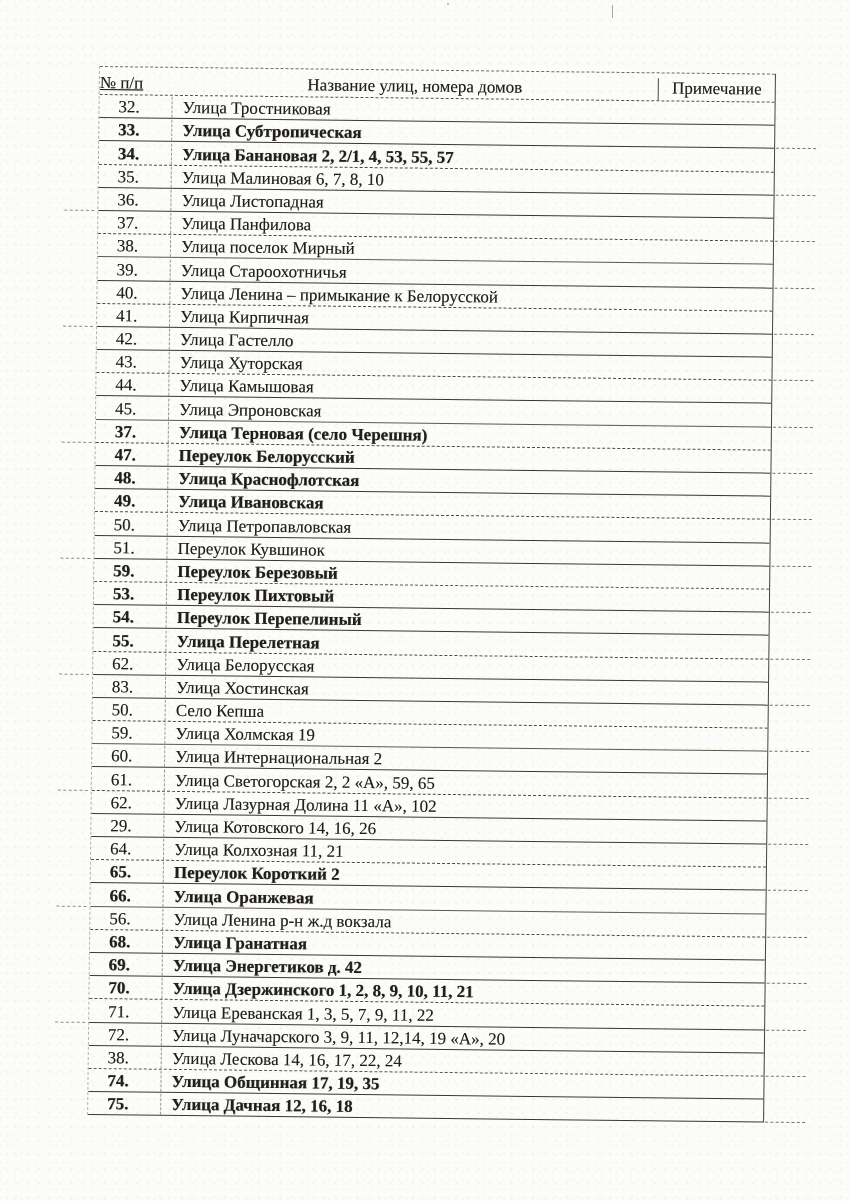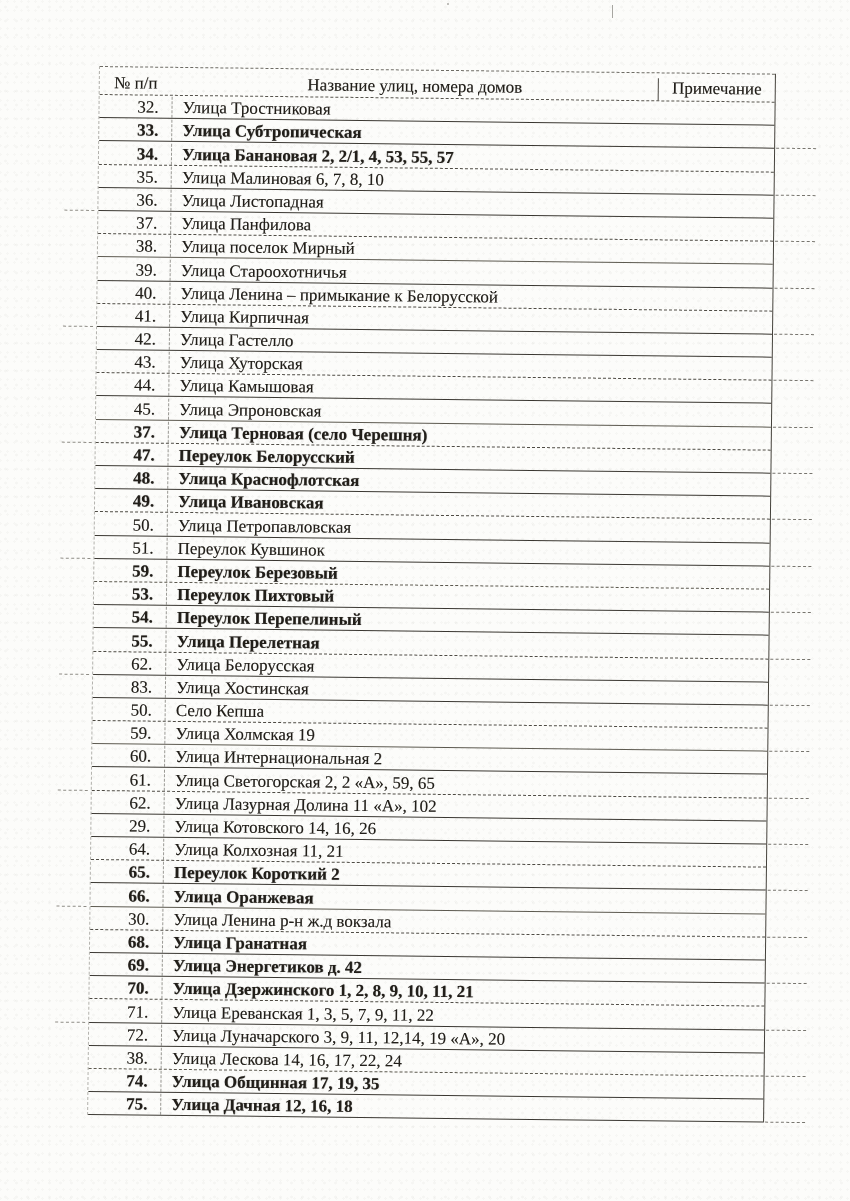--- a/index.html
+++ b/index.html
@@ -29,21 +29,21 @@
     border-right:1px solid #45423c;
     text-shadow:0.3px 0 0.55px rgba(42,40,35,0.45);
   }
   .hrow{
     display:flex;align-items:flex-end;
     height:29px;box-sizing:border-box;
     border-top:1px dashed #6d6b64;
     border-bottom:1px dashed #57544d;
     font-size:17px;
   }
-  .hcell-num{width:72px;box-sizing:border-box;text-align:center;padding-bottom:1px;}
+  .hcell-num{width:72px;box-sizing:border-box;text-align:left;padding-bottom:1px;text-decoration:underline;}
   .hcell-name{flex:1;text-align:center;padding-bottom:1px;}
   .hcell-note{width:117px;box-sizing:border-box;text-align:center;padding-bottom:2px;border-left:1px solid #4b4842;}
 
   .row{
     display:flex;align-items:flex-end;
     height:23.2px;box-sizing:border-box;
     border-bottom:1px solid #3a3731;
     font-size:17px;line-height:21px;
     position:relative;
   }
@@ -56,21 +56,21 @@
     content:"";position:absolute;right:-42px;bottom:-1px;width:40px;
     border-top:1px dashed #57544c;opacity:.8;
   }
   .row:nth-child(5n)::before{
     content:"";position:absolute;left:-34px;bottom:-1px;width:30px;
     border-top:1px dashed #6a675f;opacity:.75;
   }
 
   .c-num{
     width:72px;box-sizing:border-box;
-    text-align:right;padding-right:13px;
+    text-align:center;padding-right:13px;
   }
   .c-name{
     flex:1;box-sizing:border-box;
     padding-left:10px;
     border-left:1px dashed rgba(75,72,65,0.55);
     white-space:nowrap;overflow:visible;
   }
   .c-note{
     width:117px;box-sizing:border-box;
     border-left:1px solid #4b4842;
@@ -295,21 +295,21 @@
     <div class="c-note"></div>
   </div>
 
   <div class="row bold">
     <div class="c-num">66.</div>
     <div class="c-name">Улица Оранжевая</div>
     <div class="c-note"></div>
   </div>
 
   <div class="row">
-    <div class="c-num">30.</div>
+    <div class="c-num">56.</div>
     <div class="c-name">Улица Ленина р-н ж.д вокзала</div>
     <div class="c-note"></div>
   </div>
 
   <div class="row bold">
     <div class="c-num">68.</div>
     <div class="c-name">Улица Гранатная</div>
     <div class="c-note"></div>
   </div>
 

